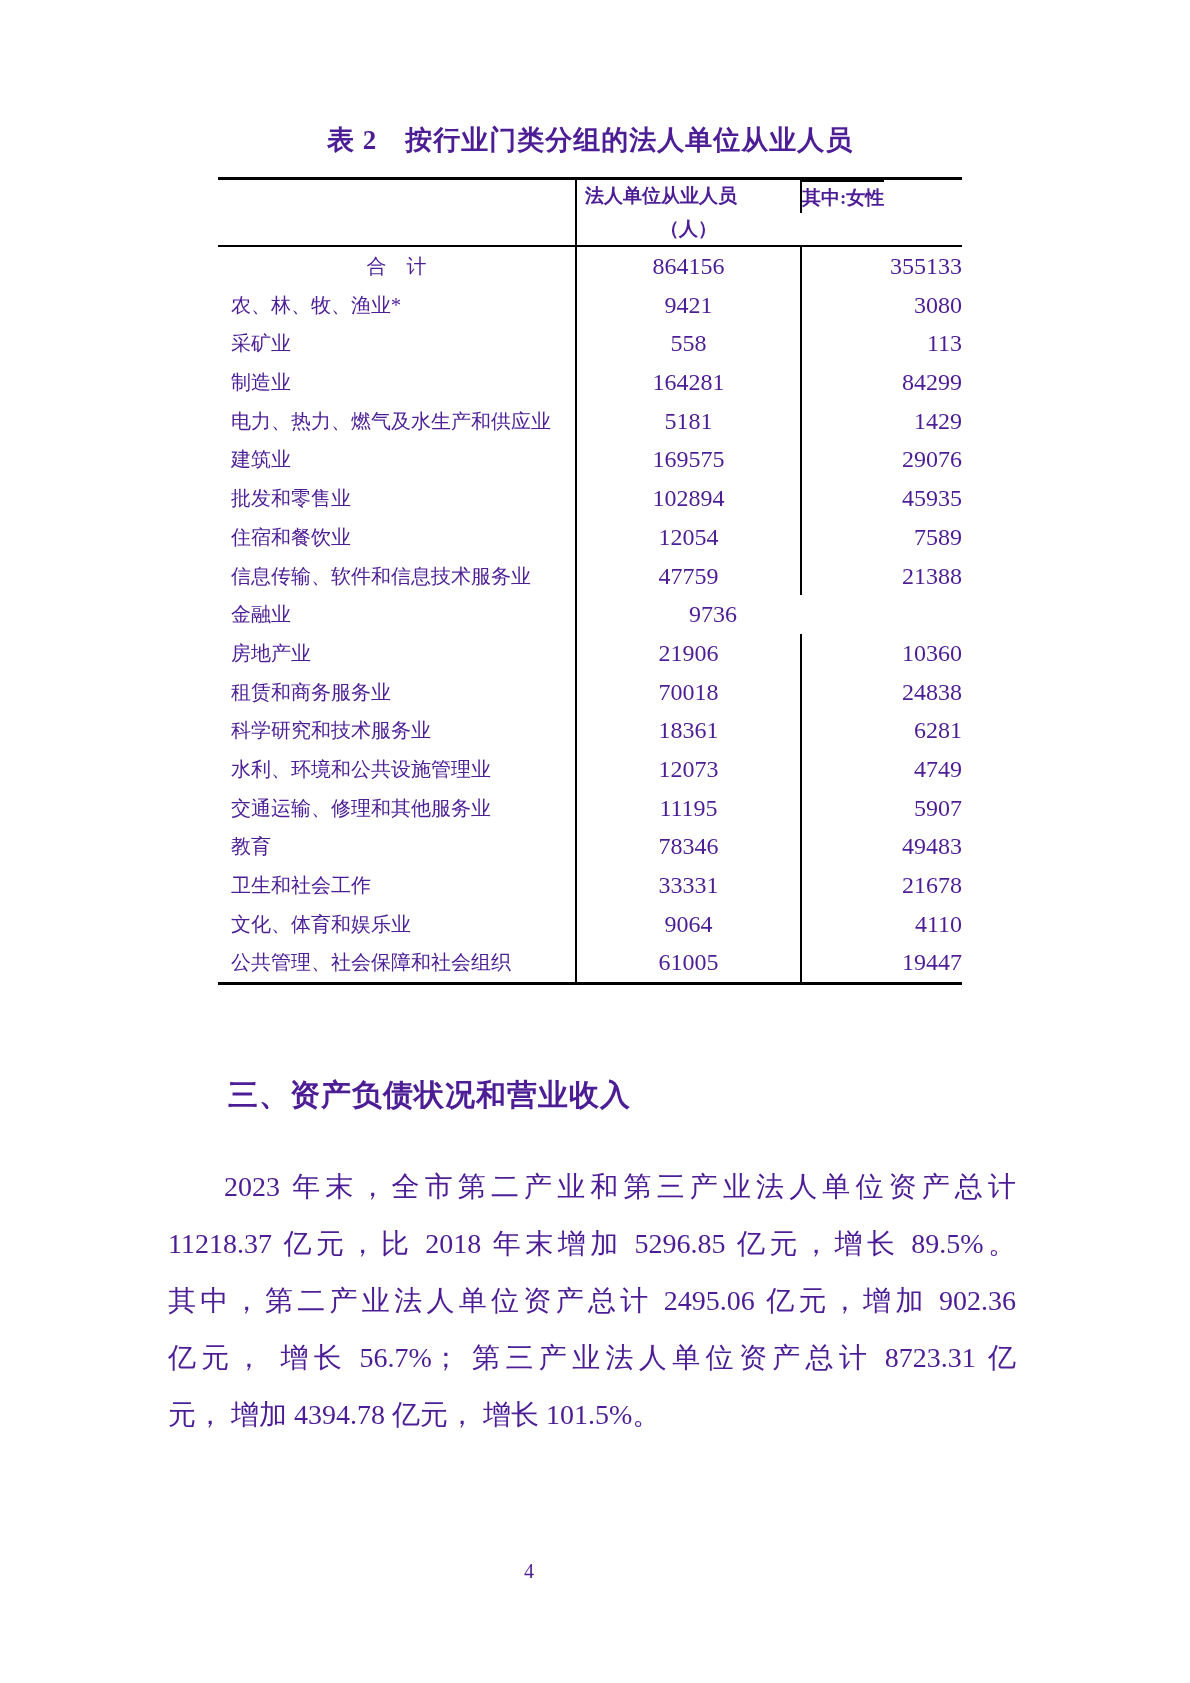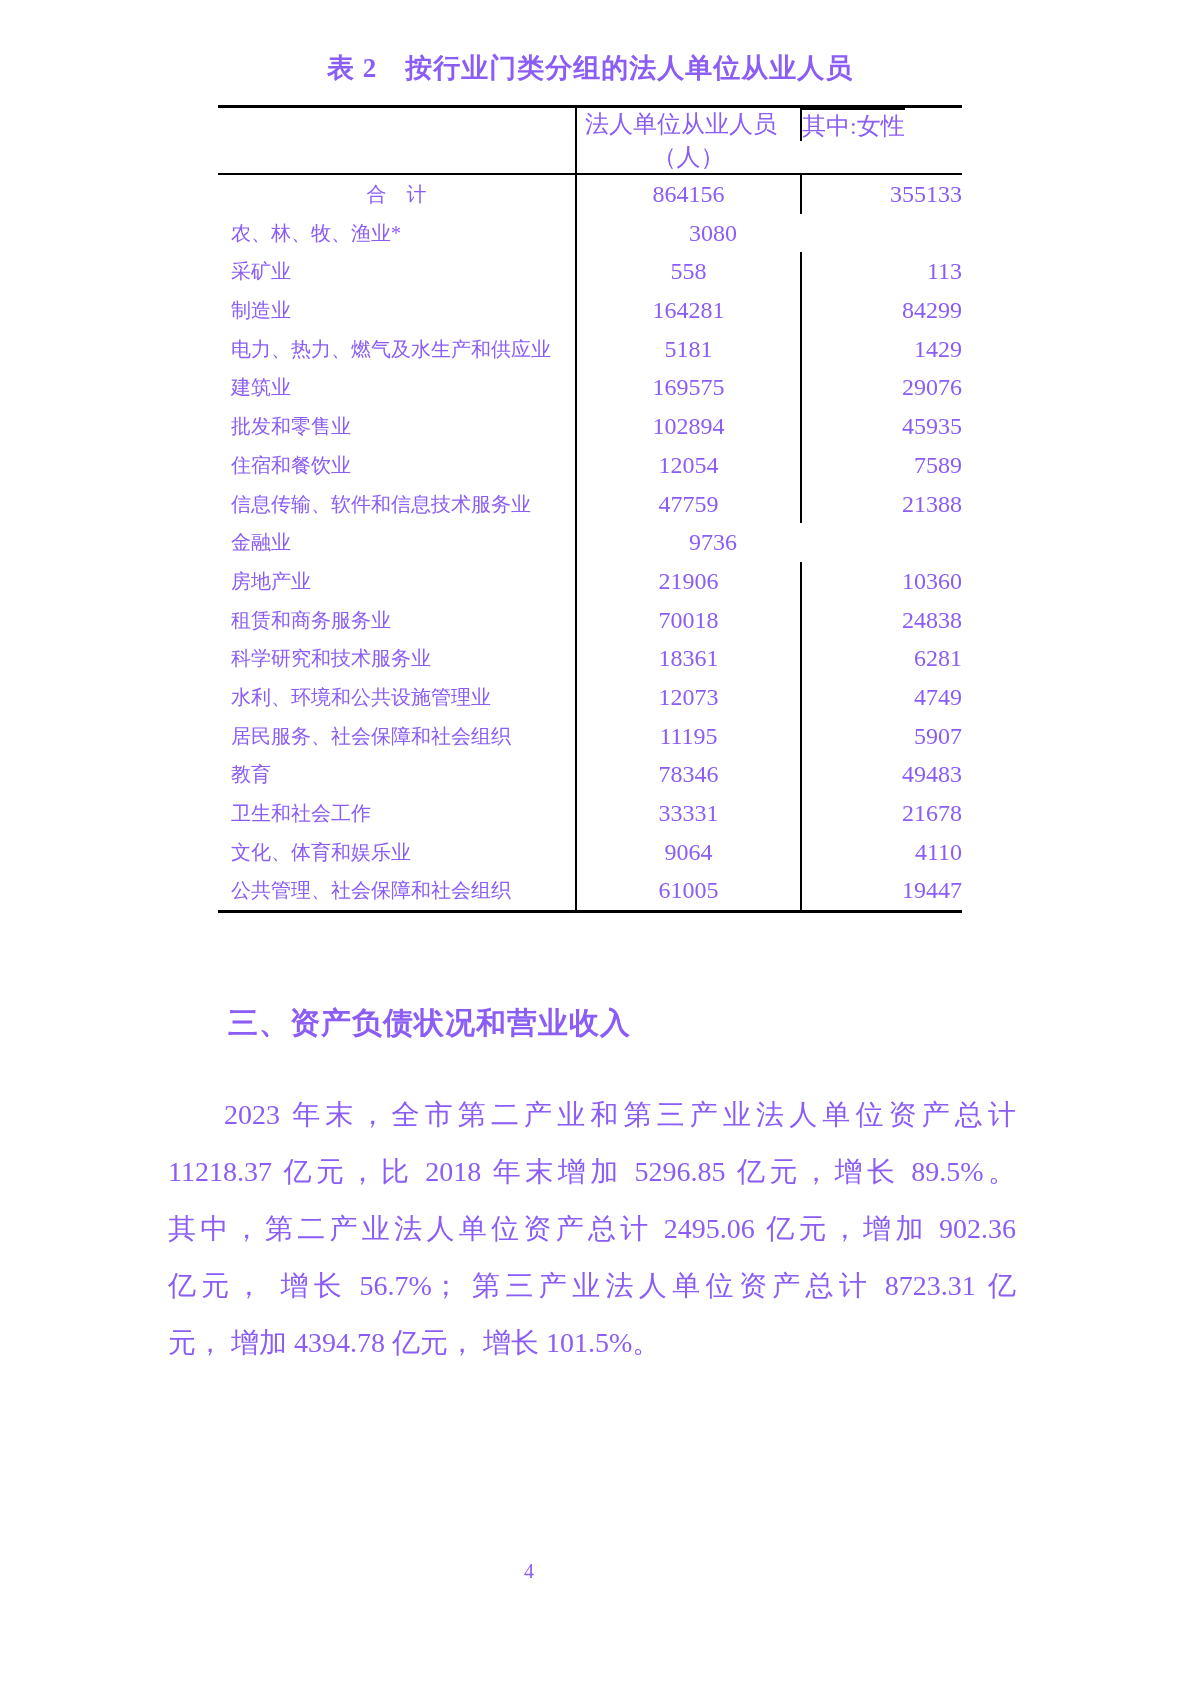--- a/index.html
+++ b/index.html
@@ -2,23 +2,23 @@
 <html><head>
 <meta charset="utf-8">
 <style>
   * { margin: 0; padding: 0; box-sizing: border-box; }
   html, body { background: #ffffff; }
   .page {
     position: relative;
     width: 1058px;
     height: 1683px;
     background: #ffffff;
-    color: #8b5cf6;
+    color: #4c1d95;
     font-family: "Liberation Serif", "DejaVu Serif", serif;
-    padding-top: 48px;
+    padding-top: 120px;
     overflow: hidden;
   }
 
   
   .tbl-title {
     width: 744px;
     margin-left: 218px;
     text-align: center;
     font-size: 27px;
     font-weight: 700;
@@ -31,22 +31,22 @@
     width: 744px;
     margin-left: 218px;
     margin-top: 17px;
     border-top: 3px solid #000;
     border-bottom: 3px solid #000;
   }
   .tbl-head {
     display: flex;
     height: 67px;
     border-bottom: 2px solid #000;
-    font-weight: 400;
-    font-size: 24px;
+    font-weight: 700;
+    font-size: 19px;
   }
   .h-label { width: 357px; }
   .h-col1 {
     width: 225px;
     border-left: 2px solid #000;
     display: flex;
     flex-direction: column;
   }
   .h-group {
     height: 34px;
@@ -152,20 +152,21 @@
     </div>
     <div class="tbl-body">
   <div class="trow">
     <div class="c-label" style="text-align: center; padding-left: 0px;">合　计</div>
     <div class="c-total">864156</div>
     <div class="c-female">355133</div>
   </div>
 
   <div class="trow">
     <div class="c-label">农、林、牧、渔业*</div>
+    <div class="c-total">9421</div>
     <div class="c-female">3080</div>
   </div>
 
   <div class="trow">
     <div class="c-label">采矿业</div>
     <div class="c-total">558</div>
     <div class="c-female">113</div>
   </div>
 
   <div class="trow">
@@ -228,21 +229,21 @@
     <div class="c-female">6281</div>
   </div>
 
   <div class="trow">
     <div class="c-label">水利、环境和公共设施管理业</div>
     <div class="c-total">12073</div>
     <div class="c-female">4749</div>
   </div>
 
   <div class="trow">
-    <div class="c-label">居民服务、社会保障和社会组织</div>
+    <div class="c-label">交通运输、修理和其他服务业</div>
     <div class="c-total">11195</div>
     <div class="c-female">5907</div>
   </div>
 
   <div class="trow">
     <div class="c-label">教育</div>
     <div class="c-total">78346</div>
     <div class="c-female">49483</div>
   </div>
 

